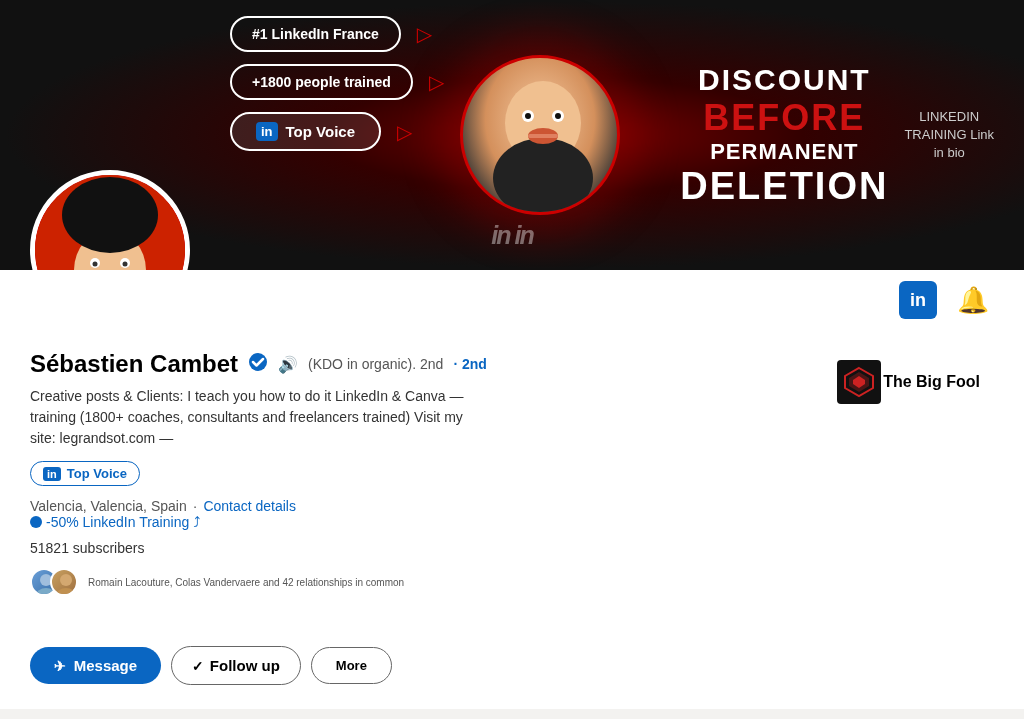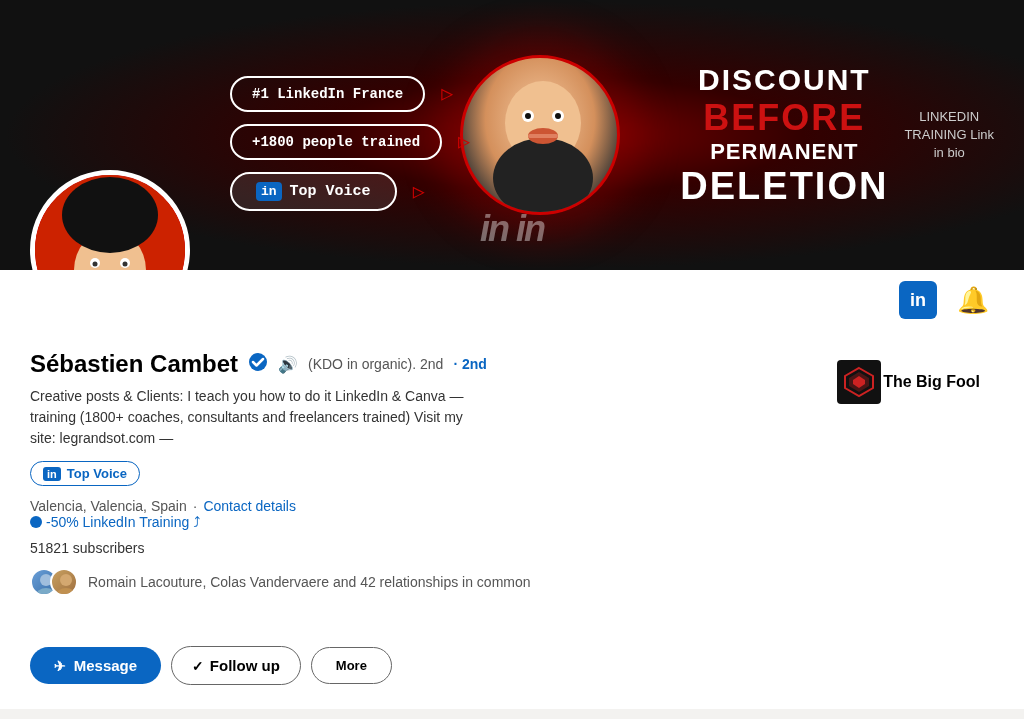--- a/index.html
+++ b/index.html
@@ -42,25 +42,23 @@
       display: flex;
       width: 100%;
       height: 100%;
     }
 
     
     .banner-left {
       width: 50%;
       display: flex;
       flex-direction: column;
-      justify-content: center;
       gap: 12px;
       padding-left: 230px;
       padding-top: 16px;
-      font-family: Liberation Mono, monospace;
     }
 
     .badge-pill {
       background: transparent;
       border: 2px solid #fff;
       border-radius: 30px;
       color: #fff;
       font-size: 14px;
       font-weight: 600;
       padding: 8px 20px;
@@ -157,21 +155,21 @@
       margin-left: 16px;
     }
 
     
     .in-overlay {
       position: absolute;
       bottom: 20px;
       left: 50%;
       transform: translateX(-50%);
       color: rgba(255,255,255,0.4);
-      font-size: 36px;
+      font-size: 25px;
       font-weight: 900;
       font-style: italic;
       letter-spacing: -2px;
     }
 
     
     .avatar-section {
       position: absolute;
       bottom: -60px;
       left: 30px;
@@ -410,21 +408,21 @@
 
     .avatar-a {
       background: linear-gradient(135deg, #6a9fd8, #3a6fa8);
     }
 
     .avatar-b {
       background: linear-gradient(135deg, #c8a060, #a07040);
     }
 
     .mutual-text {
-      font-size: 14px;
+      font-size: 10px;
       color: #555;
     }
 
     
     .action-row {
       display: flex;
       gap: 10px;
       align-items: center;
       padding: 10px 30px 24px;
     }

